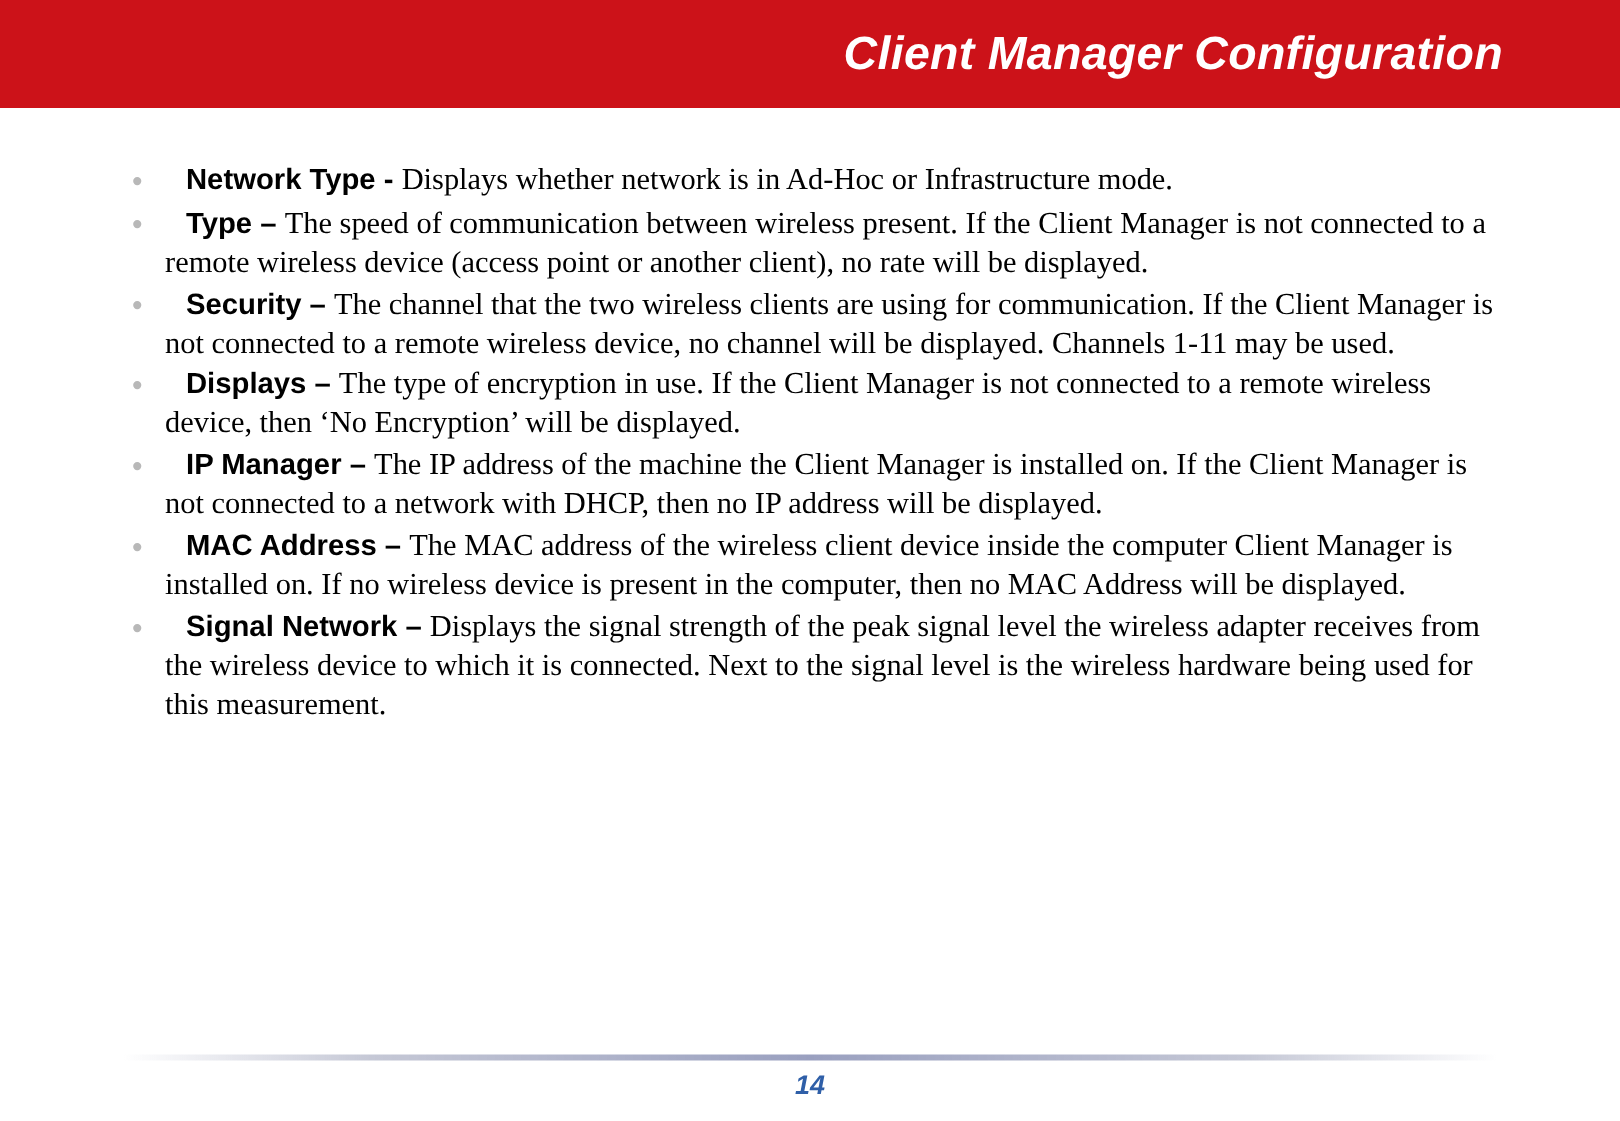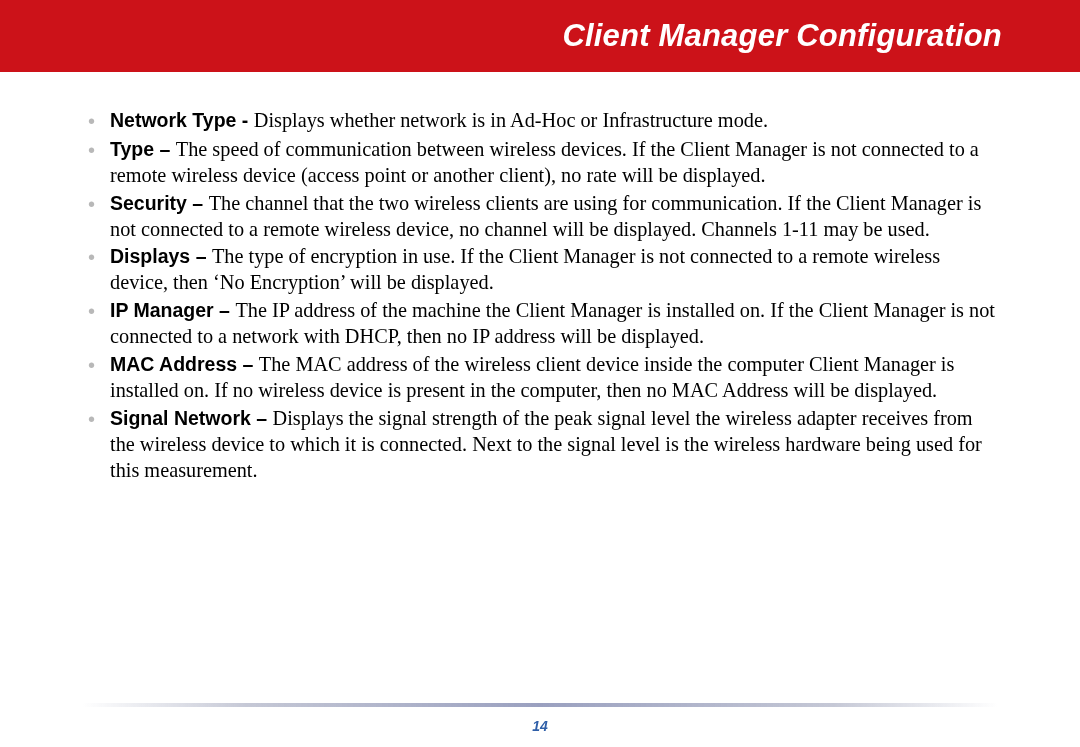--- a/index.html
+++ b/index.html
@@ -59,20 +59,21 @@
     line-height: 1.28;
     padding-top: 1px;
   }
   .item-body {
     flex: 1;
   }
   .term {
     font-weight: bold;
     font-family: "Century Gothic", "Segoe UI", Arial, sans-serif;
     font-size: 19.5px;
+    margin-left: 14px;
   }
   .sep {
     font-weight: bold;
     font-family: "Century Gothic", "Segoe UI", Arial, sans-serif;
     font-size: 19.5px;
   }
   .footer-rule {
     position: absolute;
     left: 82px;
     right: 82px;
@@ -89,39 +90,39 @@
   }
   .page-num {
     position: absolute;
     bottom: 13px;
     left: 0;
     right: 0;
     text-align: center;
     color: #2f5fa8;
     font-style: italic;
     font-weight: bold;
-    font-size: 14px;
+    font-size: 18px;
     font-family: "Century Gothic", Arial, sans-serif;
   }
 </style>
 </head>
 <body>
 
 <div class="page">
   <div class="red-band"></div>
   <div class="red-title">Client Manager Configuration</div>
 
   <div class="content" id="content">
       <div class="item">
         <div class="bullet">•</div>
         <div class="item-body"><span class="term">Network Type</span><span class="sep"> - </span><span>Displays whether network is in Ad-Hoc or Infrastructure mode.</span></div>
       </div>
       <div class="item">
         <div class="bullet">•</div>
-        <div class="item-body"><span class="term">Type</span><span class="sep"> – </span><span>The speed of communication between wireless devices.  If the Client Manager is not connected to a remote wireless device (access point or another client), no rate will be displayed.</span></div>
+        <div class="item-body"><span class="term">Type</span><span class="sep"> – </span><span>The speed of communication between wireless present.  If the Client Manager is not connected to a remote wireless device (access point or another client), no rate will be displayed.</span></div>
       </div>
       <div class="item">
         <div class="bullet">•</div>
         <div class="item-body"><span class="term">Security</span><span class="sep"> – </span><span>The channel that the two wireless clients are using for communication.  If the Client Manager is not connected to a remote wireless device, no channel will be displayed.  Channels 1-11 may be used.</span></div>
       </div>
       <div class="item">
         <div class="bullet">•</div>
         <div class="item-body"><span class="term">Displays</span><span class="sep"> – </span><span>The type of encryption in use.  If the Client Manager is not connected to a remote wireless device, then ‘No Encryption’ will be displayed.</span></div>
       </div>
       <div class="item">

